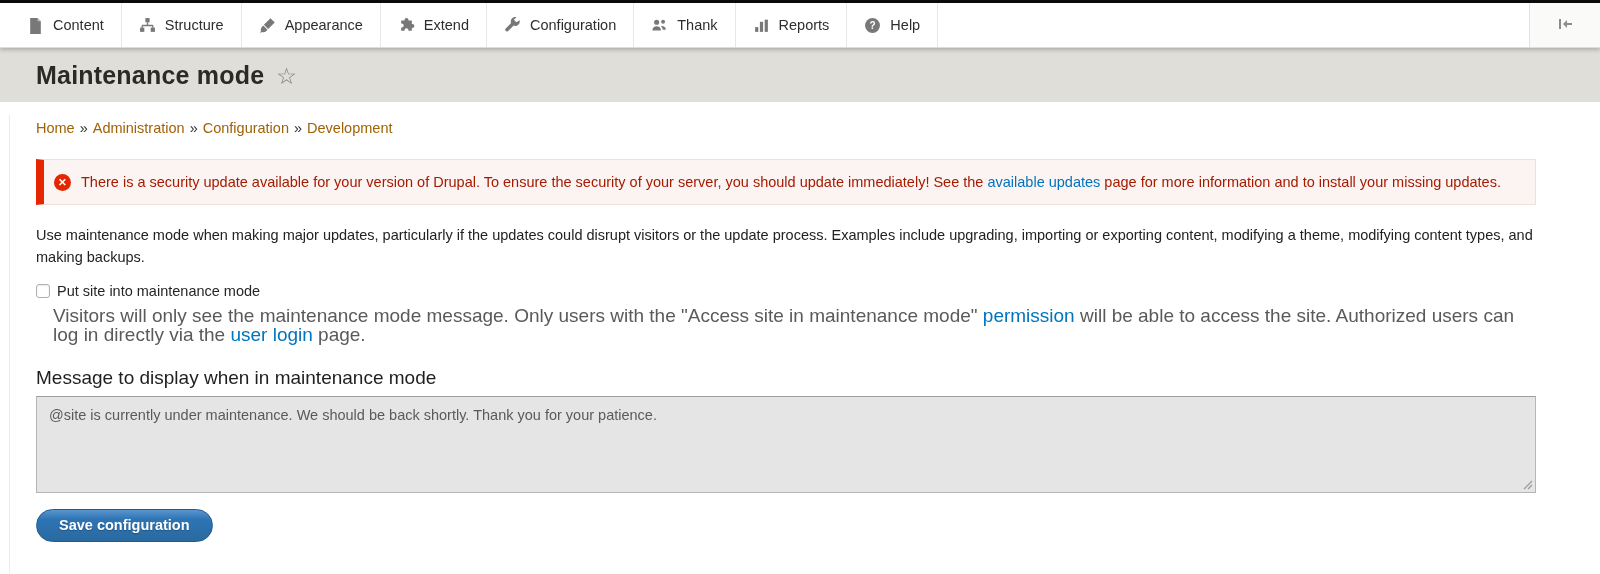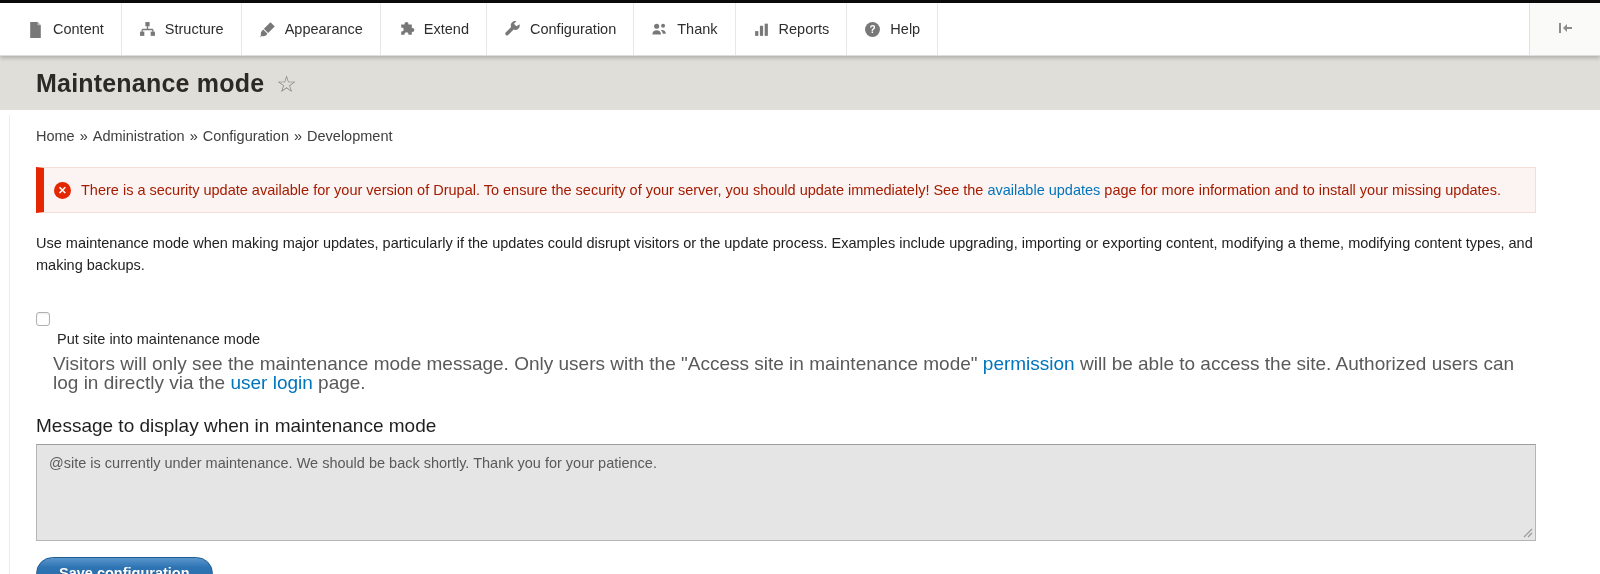--- a/index.html
+++ b/index.html
@@ -6,21 +6,21 @@
   html, body { margin: 0; padding: 0; }
   body {
     width: 1600px; height: 574px; overflow: hidden; position: relative;
     background: #fff; font-family: "Liberation Sans", sans-serif;
   }
   
   .topbar { height: 3px; background: #0b0b0b; }
 
   
   .toolbar {
-    height: 53px; background: #fff; display: flex; align-items: stretch;
+    height: 45px; background: #fff; display: flex; align-items: stretch;
     position: relative; z-index: 5; padding-left: 10px;
     border-bottom: 1px solid #ddd;
     box-shadow: 0 2px 4px rgba(0,0,0,0.22);
   }
   .tb-item {
     display: flex; align-items: center; gap: 9px; padding: 0 17px;
     border-right: 1px solid #e7e7e7; cursor: pointer;
     font-size: 14.5px; color: #2e2e2e; white-space: nowrap;
   }
   .tb-item svg { width: 17px; height: 17px; display: block; }
@@ -37,21 +37,21 @@
   }
   .page-title { font-size: 25px; font-weight: bold; color: #2c2a26; letter-spacing: .2px; }
   .star { font-size: 23px; color: #83817c; margin-left: 12px; margin-top: 3px; cursor: pointer; line-height: 1; }
 
   
   .left-line { position: absolute; left: 9px; top: 115px; bottom: 0; width: 1px; background: #ececec; }
 
   .content { padding: 0 64px 0 36px; position: relative; }
 
   .breadcrumb { padding-top: 18px; font-size: 14.5px; color: #3b3b3b; }
-  .breadcrumb a { color: #404040; text-decoration: none; cursor: pointer; }
+  .breadcrumb a { color: #a16207; text-decoration: none; cursor: pointer; }
   .bc-sep { margin: 0 5px; color: #333; }
 
   .error-box {
     margin-top: 23px; display: flex;
     background: #fcf4f2; color: #a51b00;
     border: 1px solid #f3ded8; border-left: 8px solid #e62600;
     padding: 11px 14px 11px 10px; font-size: 14.5px; line-height: 22px;
   }
   .error-icon {
     flex: 0 0 auto; width: 17px; height: 17px; border-radius: 50%;
@@ -61,21 +61,21 @@
   .error-box a { color: #0074bd; text-decoration: none; cursor: pointer; }
 
   .intro { margin-top: 19px; font-size: 14.5px; line-height: 22px; color: #222; }
 
   .check-row { margin-top: 15px; display: flex; align-items: center; }
   input[type="checkbox"] {
     appearance: none; -webkit-appearance: none; width: 14px; height: 14px;
     border: 1px solid #b0b0b0; border-radius: 3px; background: #fff;
     margin: 0 7px 0 0; box-shadow: inset 0 1px 2px rgba(0,0,0,0.08); cursor: pointer;
   }
-  .check-label { font-size: 14.5px; color: #262626; cursor: pointer; margin-top: 40px; }
+  .check-label { font-size: 14.5px; color: #262626; cursor: pointer; }
 
   .check-desc { margin: 7px 0 0 17px; font-size: 19px; color: #5a5a5a; line-height: 19px; }
   .check-desc a { color: #0074bd; text-decoration: none; cursor: pointer; }
 
   .field-label { margin-top: 23px; font-size: 19px; font-weight: normal; color: #1f1f1f; }
 
   .textarea-wrap { position: relative; margin-top: 7px; }
   textarea {
     display: block; width: 100%; height: 97px; resize: none; outline: none;
     border: 1px solid #b5b5b1; border-top-color: #9e9e9a; background: #e5e5e5;

